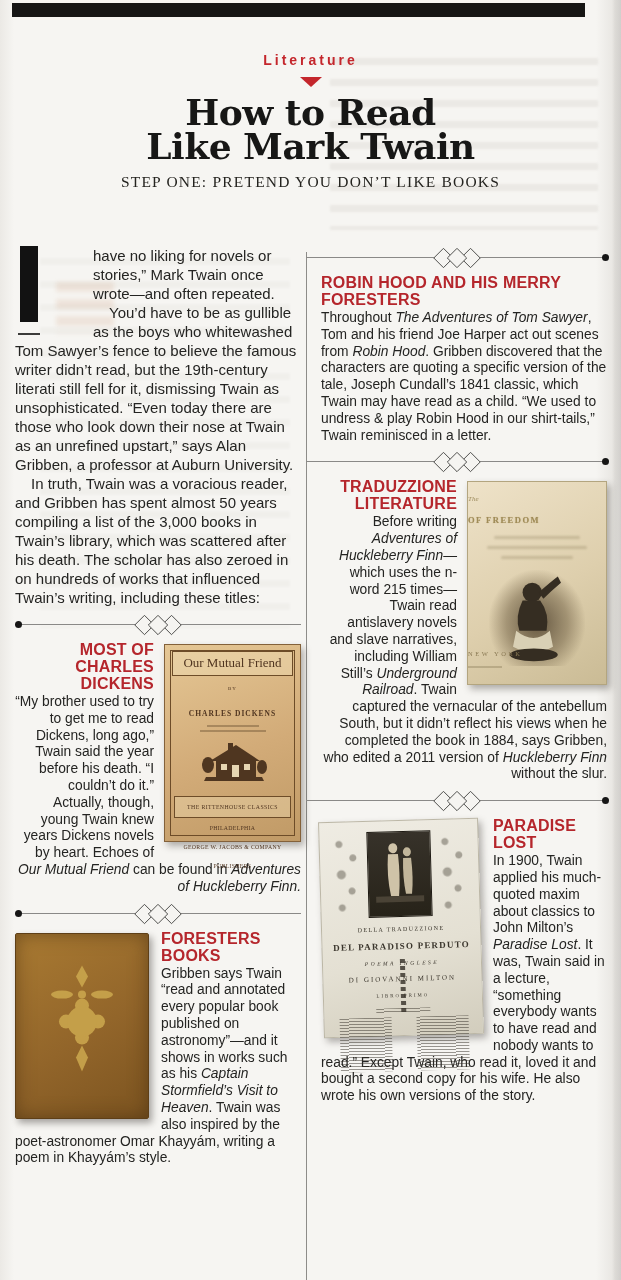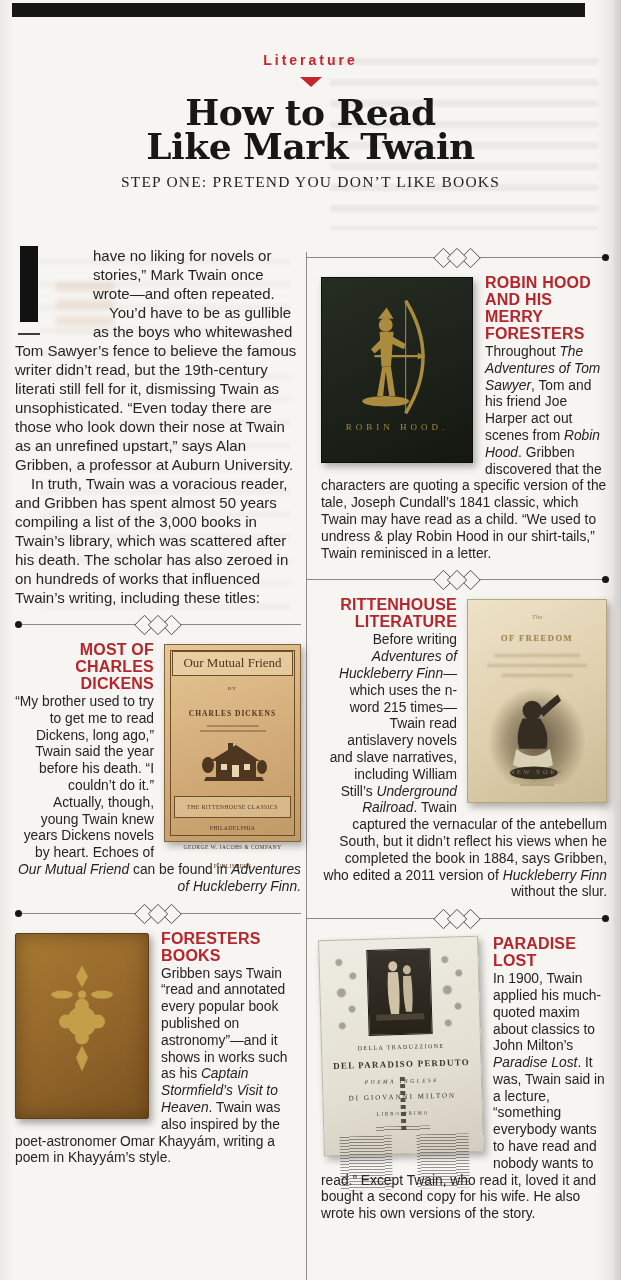--- a/index.html
+++ b/index.html
@@ -53,21 +53,21 @@
   
   .book-robin{width:150px;height:184px;background:linear-gradient(155deg,#262d22,#1b2019 60%,#14180f);
     border:1px solid #0c0e0a;}
   .robin-cap{position:absolute;left:0;right:0;bottom:26px;text-align:center;
     font-family:"Liberation Serif",serif;font-size:9px;letter-spacing:4px;color:#a8893c;}
   .robin-svg{position:absolute;left:50%;top:14px;transform:translateX(-50%);}
 
   
   .book-abol{width:138px;height:202px;background:linear-gradient(150deg,#eee2c8,#decfad 55%,#cabb95);
     border:1px solid #b3a57f;}
-  .abol-inner{position:absolute;inset:0;text-align:center;font-family:"Liberation Serif",serif;color:#92805238;}
+  .abol-inner{position:absolute;inset:0;text-align:left;font-family:"Liberation Serif",serif;color:#92805238;}
   .abol-the{margin-top:9px;font-size:7px;font-style:italic;color:#9b8a5c;}
   .abol-title{margin-top:4px;font-size:8.5px;letter-spacing:1.5px;color:#a08c58;font-weight:bold;
     text-shadow:0 0 1px rgba(160,140,88,.6);}
   .abol-script{height:3px;background:rgba(130,115,80,.28);border-radius:2px;filter:blur(1px);margin:7px auto 0;}
   .abol-vig{position:absolute;left:50%;top:88px;transform:translateX(-50%);width:96px;height:96px;
     background:radial-gradient(ellipse at 50% 55%,rgba(80,66,46,.85) 0%,rgba(118,102,74,.55) 45%,rgba(118,102,74,0) 72%);}
   .abol-ny{position:absolute;left:0;right:0;bottom:22px;font-size:6.5px;letter-spacing:2.5px;color:#8a7a55;}
   .abol-sm{position:absolute;left:0;right:0;bottom:12px;}
   .abol-sm i{display:inline-block;width:34px;height:2px;background:rgba(130,115,80,.35);}
 
@@ -240,38 +240,20 @@
       <span class="dline"></span>
       <span class="ddot"></span>
       <svg class="dorn" width="58" height="24" viewBox="0 0 60 24">
         <path d="M16 2 L26 12 L16 22 L6 12 Z" fill="#f5f4f1" stroke="#4a4a48"></path>
         <path d="M44 2 L54 12 L44 22 L34 12 Z" fill="#f5f4f1" stroke="#4a4a48"></path>
         <path d="M30 2 L40 12 L30 22 L20 12 Z" fill="#f5f4f1" stroke="#4a4a48"></path>
       </svg>
     </div>
 
     <div class="sect">
-      <div class="book book-robin fl">
-        <svg class="robin-svg" width="104" height="130" viewBox="0 0 120 150">
-          <g fill="#ab8c3e" stroke="#ab8c3e">
-            <path d="M70 10 Q110 75 70 140" fill="none" stroke-width="4"></path>
-            <path d="M70 10 L70 140" fill="none" stroke-width="1.2"></path>
-            <path d="M34 74 L92 74" fill="none" stroke-width="2.5"></path>
-            <path d="M92 74 L84 70 L84 78 Z" stroke="none"></path>
-            <circle cx="47" cy="38" r="8" stroke="none"></circle>
-            <path d="M38 31 L56 31 L48 18 Z" stroke="none"></path>
-            <path d="M40 46 L56 46 L53 86 L42 86 Z" stroke="none"></path>
-            <path d="M52 50 L70 60 L68 66 L50 58 Z" stroke="none"></path>
-            <path d="M44 52 L30 66 L34 71 L48 59 Z" stroke="none"></path>
-            <path d="M43 86 L37 120 L44 120 L47 92 L51 120 L58 120 L53 86 Z" stroke="none"></path>
-            <ellipse cx="47" cy="126" rx="27" ry="6" stroke="none"></ellipse>
-          </g>
-        </svg>
-        <div class="robin-cap">ROBIN HOOD.</div>
-      </div>
       <h3>ROBIN HOOD AND HIS MERRY FORESTERS</h3>
       <p><span>Throughout </span><span class="it">The Adventures of Tom Sawyer</span><span>, Tom and his friend Joe Harper act out scenes from </span><span class="it">Robin Hood</span><span>. Gribben discovered that the characters are quoting a specific version of the tale, Joseph Cundall’s 1841 classic, which Twain may have read as a child. “We used to undress &amp; play Robin Hood in our shirt-tails,” Twain reminisced in a letter.</span></p>
       <div class="clear"></div>
     </div>
 
     <div class="divider dot-right rcol">
       <span class="dline"></span>
       <span class="ddot"></span>
       <svg class="dorn" width="58" height="24" viewBox="0 0 60 24">
         <path d="M16 2 L26 12 L16 22 L6 12 Z" fill="#f5f4f1" stroke="#4a4a48"></path>
@@ -294,21 +276,21 @@
               <path d="M31 14 Q39 7 43 4 L45 8 Q39 13 34 18 Z" fill="#352d22"></path>
               <path d="M21 19 Q16 29 19 38 L36 38 Q38 27 32 19 Z" fill="#352d22"></path>
               <path d="M17 38 Q28 47 38 38 L40 48 Q28 55 15 48 Z" fill="#d9d0b5"></path>
               <ellipse cx="28" cy="53" rx="15" ry="4" fill="#352d22"></ellipse>
             </svg>
           </div>
           <div class="abol-ny">NEW YORK</div>
           <div class="abol-sm"><i></i></div>
         </div>
       </div>
-      <h3>RITTENHOUSE LITERATURE</h3>
+      <h3>TRADUZZIONE LITERATURE</h3>
       <p><span>Before writing </span><span class="it">Adventures of Huckleberry Finn</span><span>—which uses the n-word 215 times—Twain read antislavery novels and slave narratives, including William Still’s </span><span class="it">Underground Railroad</span><span>. Twain captured the vernacular of the antebellum South, but it didn’t reflect his views when he completed the book in 1884, says Gribben, who edited a 2011 version of </span><span class="it">Huckleberry Finn</span><span> without the slur.</span></p>
       <div class="clear"></div>
     </div>
 
     <div class="divider dot-right rcol">
       <span class="dline"></span>
       <span class="ddot"></span>
       <svg class="dorn" width="58" height="24" viewBox="0 0 60 24">
         <path d="M16 2 L26 12 L16 22 L6 12 Z" fill="#f5f4f1" stroke="#4a4a48"></path>
         <path d="M44 2 L54 12 L44 22 L34 12 Z" fill="#f5f4f1" stroke="#4a4a48"></path>

